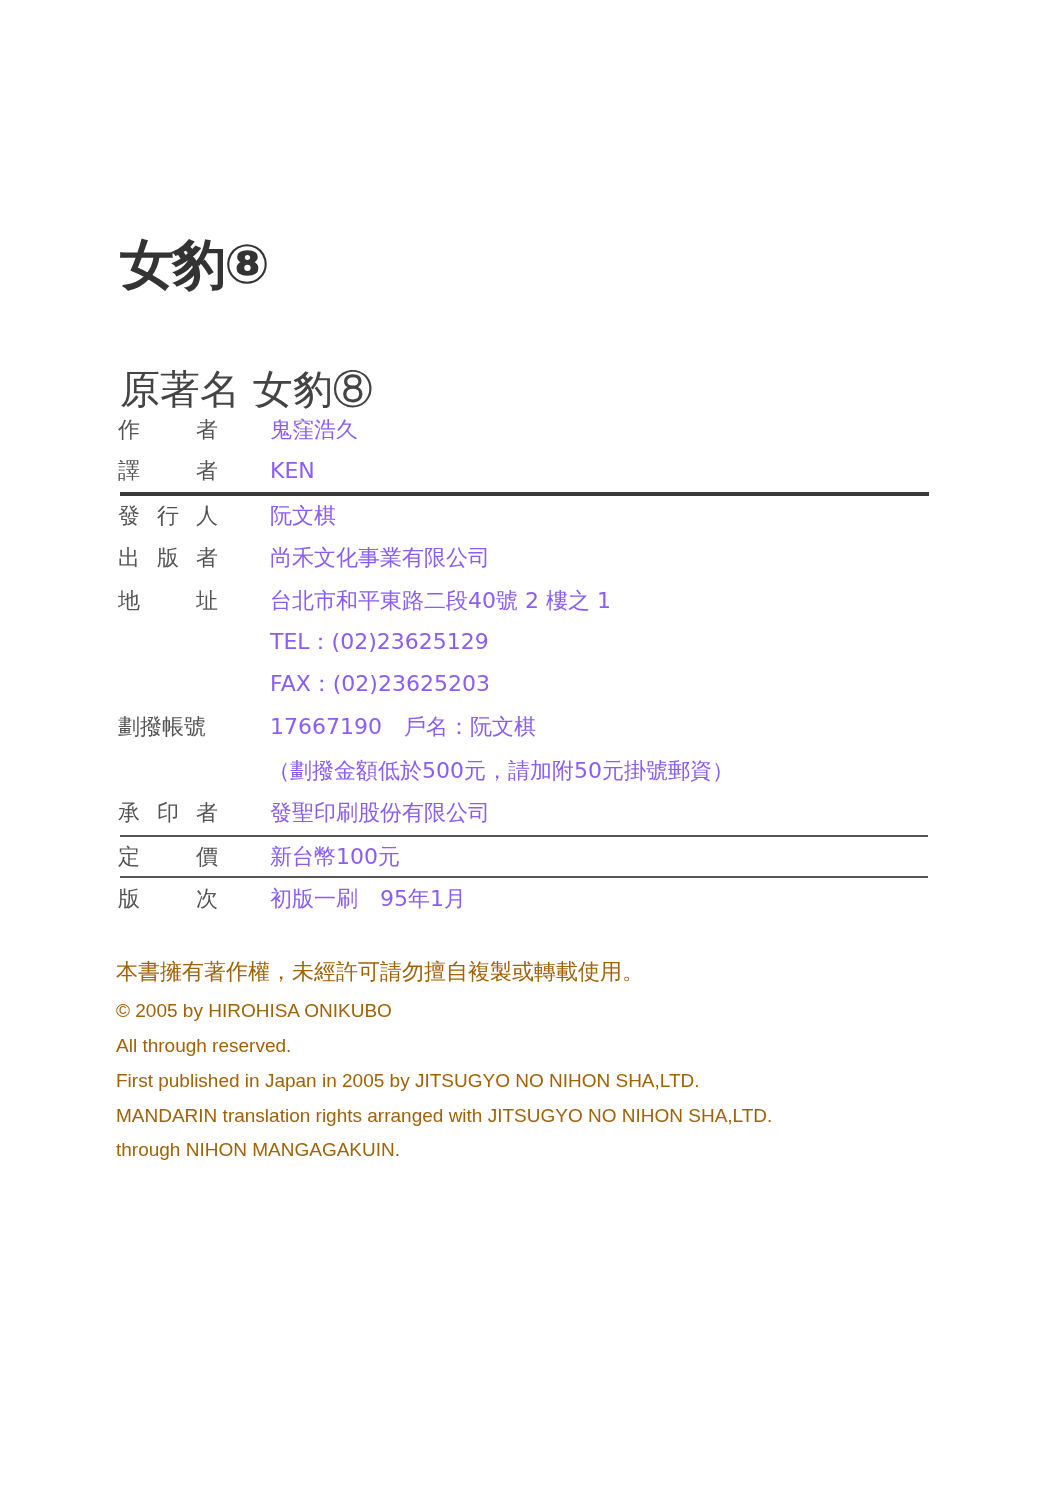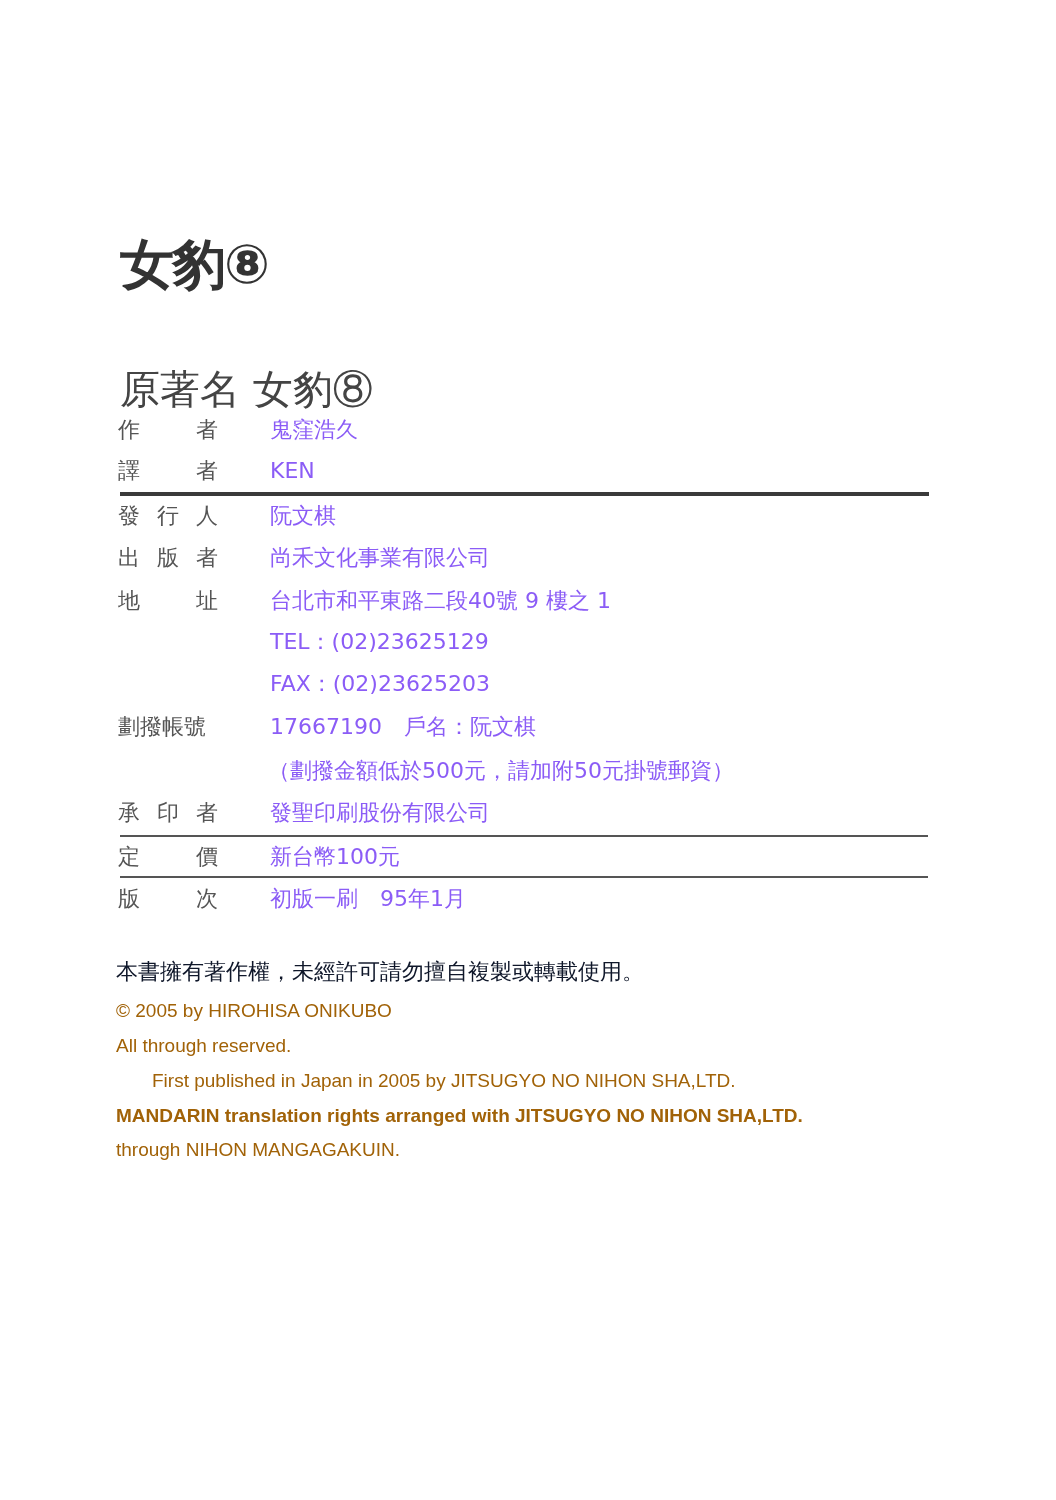--- a/index.html
+++ b/index.html
@@ -75,21 +75,21 @@
       left: 120px;
       width: 808px;
       height: 2px;
       background: #555;
     }
     .notice {
       position: absolute;
       left: 116px;
       top: 957px;
       font-size: 22px;
-      color: #0f172a;
+      color: #a16207;
       line-height: 30px;
       white-space: nowrap;
     }
     .en {
       position: absolute;
       left: 116px;
       font-size: 19px;
       color: #a16207;
       line-height: 26px;
       white-space: nowrap;
@@ -149,21 +149,21 @@
   <div class="value">尚禾文化事業有限公司</div>
 </div>
 
 <div class="row" style="top:586px;">
   <div class="label">
     <div class="spread">
       <span>地</span>
       <span>址</span>
     </div>
   </div>
-  <div class="value">台北市和平東路二段40號 9 樓之 1</div>
+  <div class="value">台北市和平東路二段40號 2 樓之 1</div>
 </div>
 <div class="row" style="top:627px;">
   <div class="value">TEL：(02)23625129</div>
 </div>
 <div class="row" style="top:669px;">
   <div class="value">FAX：(02)23625203</div>
 </div>
 
 <div class="row" style="top:712px;">
   <div class="label">劃撥帳號</div>
@@ -204,15 +204,15 @@
       <span>版</span>
       <span>次</span>
     </div>
   </div>
   <div class="value">初版一刷　95年1月</div>
 </div>
 
 <div class="notice">本書擁有著作權，未經許可請勿擅自複製或轉載使用。</div>
 <div class="en" style="top:998px;">© 2005 by HIROHISA ONIKUBO</div>
 <div class="en" style="top:1033px;">All through reserved.</div>
-<div class="en" style="top:1068px;margin-left:36px;">First published in Japan in 2005 by JITSUGYO NO NIHON SHA,LTD.</div>
-<div class="en" style="top:1103px;font-weight:bold;">MANDARIN translation rights arranged with JITSUGYO NO NIHON SHA,LTD.</div>
+<div class="en" style="top:1068px;">First published in Japan in 2005 by JITSUGYO NO NIHON SHA,LTD.</div>
+<div class="en" style="top:1103px;">MANDARIN translation rights arranged with JITSUGYO NO NIHON SHA,LTD.</div>
 <div class="en" style="top:1137px;">through NIHON MANGAGAKUIN.</div>
 
 </body></html>

